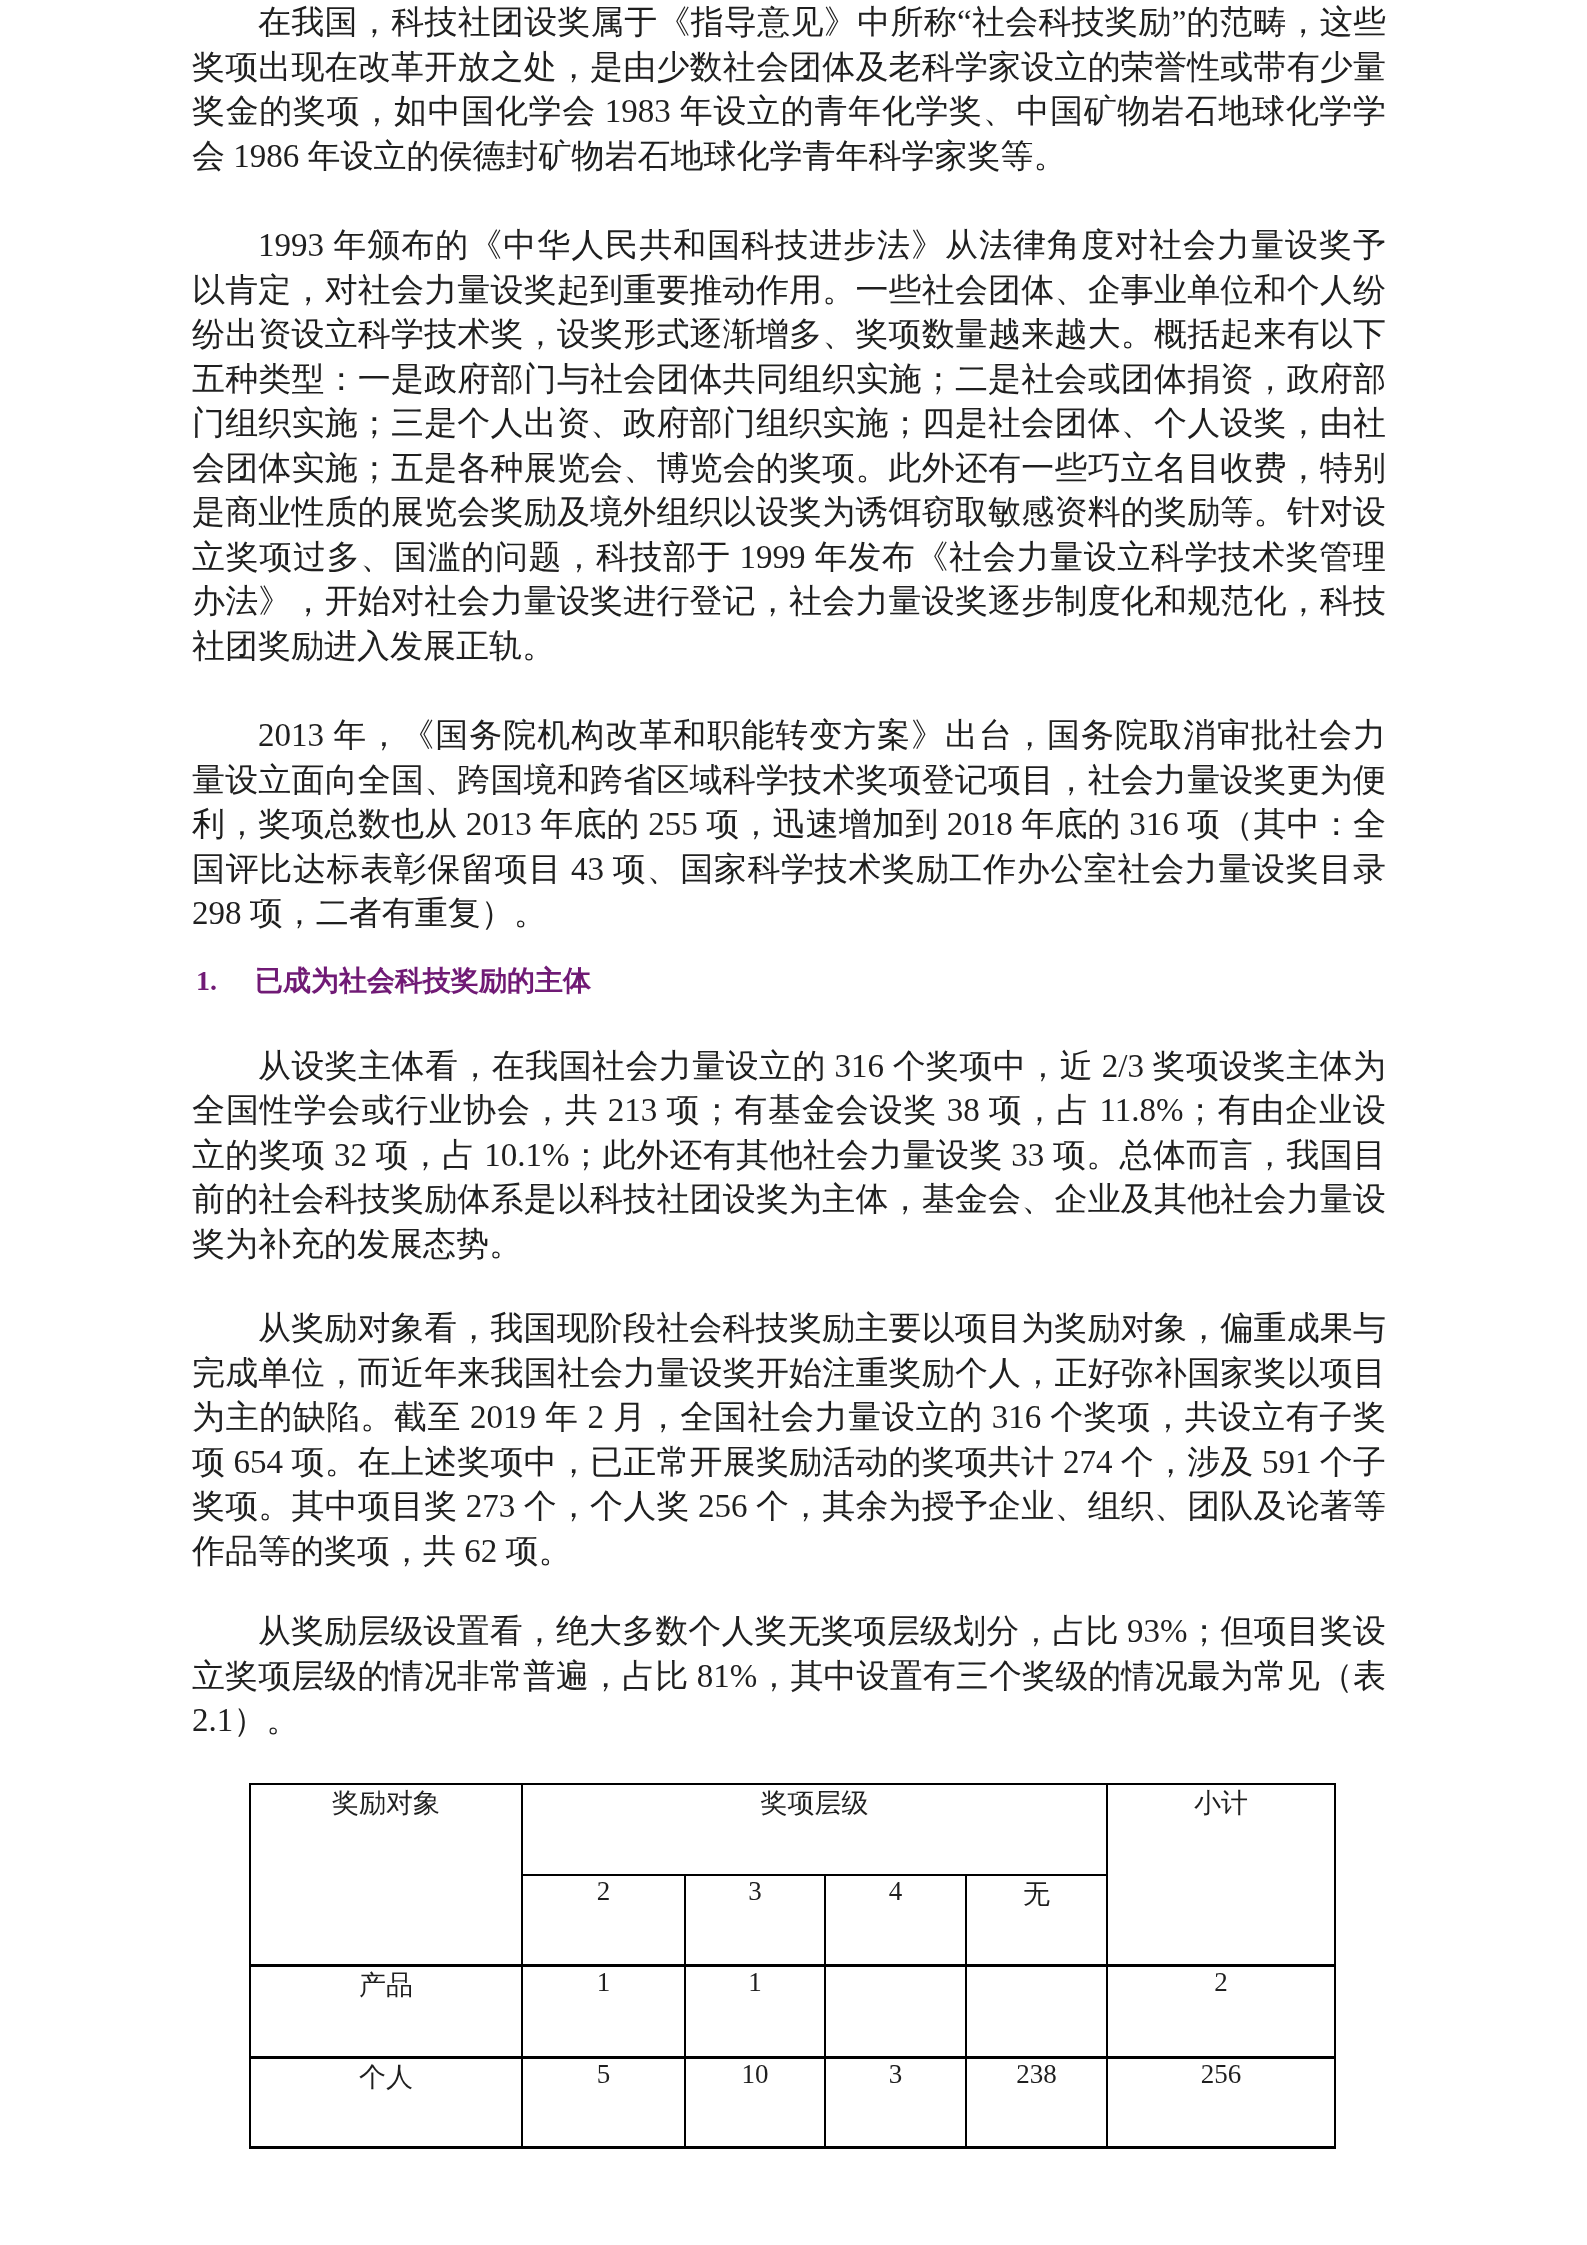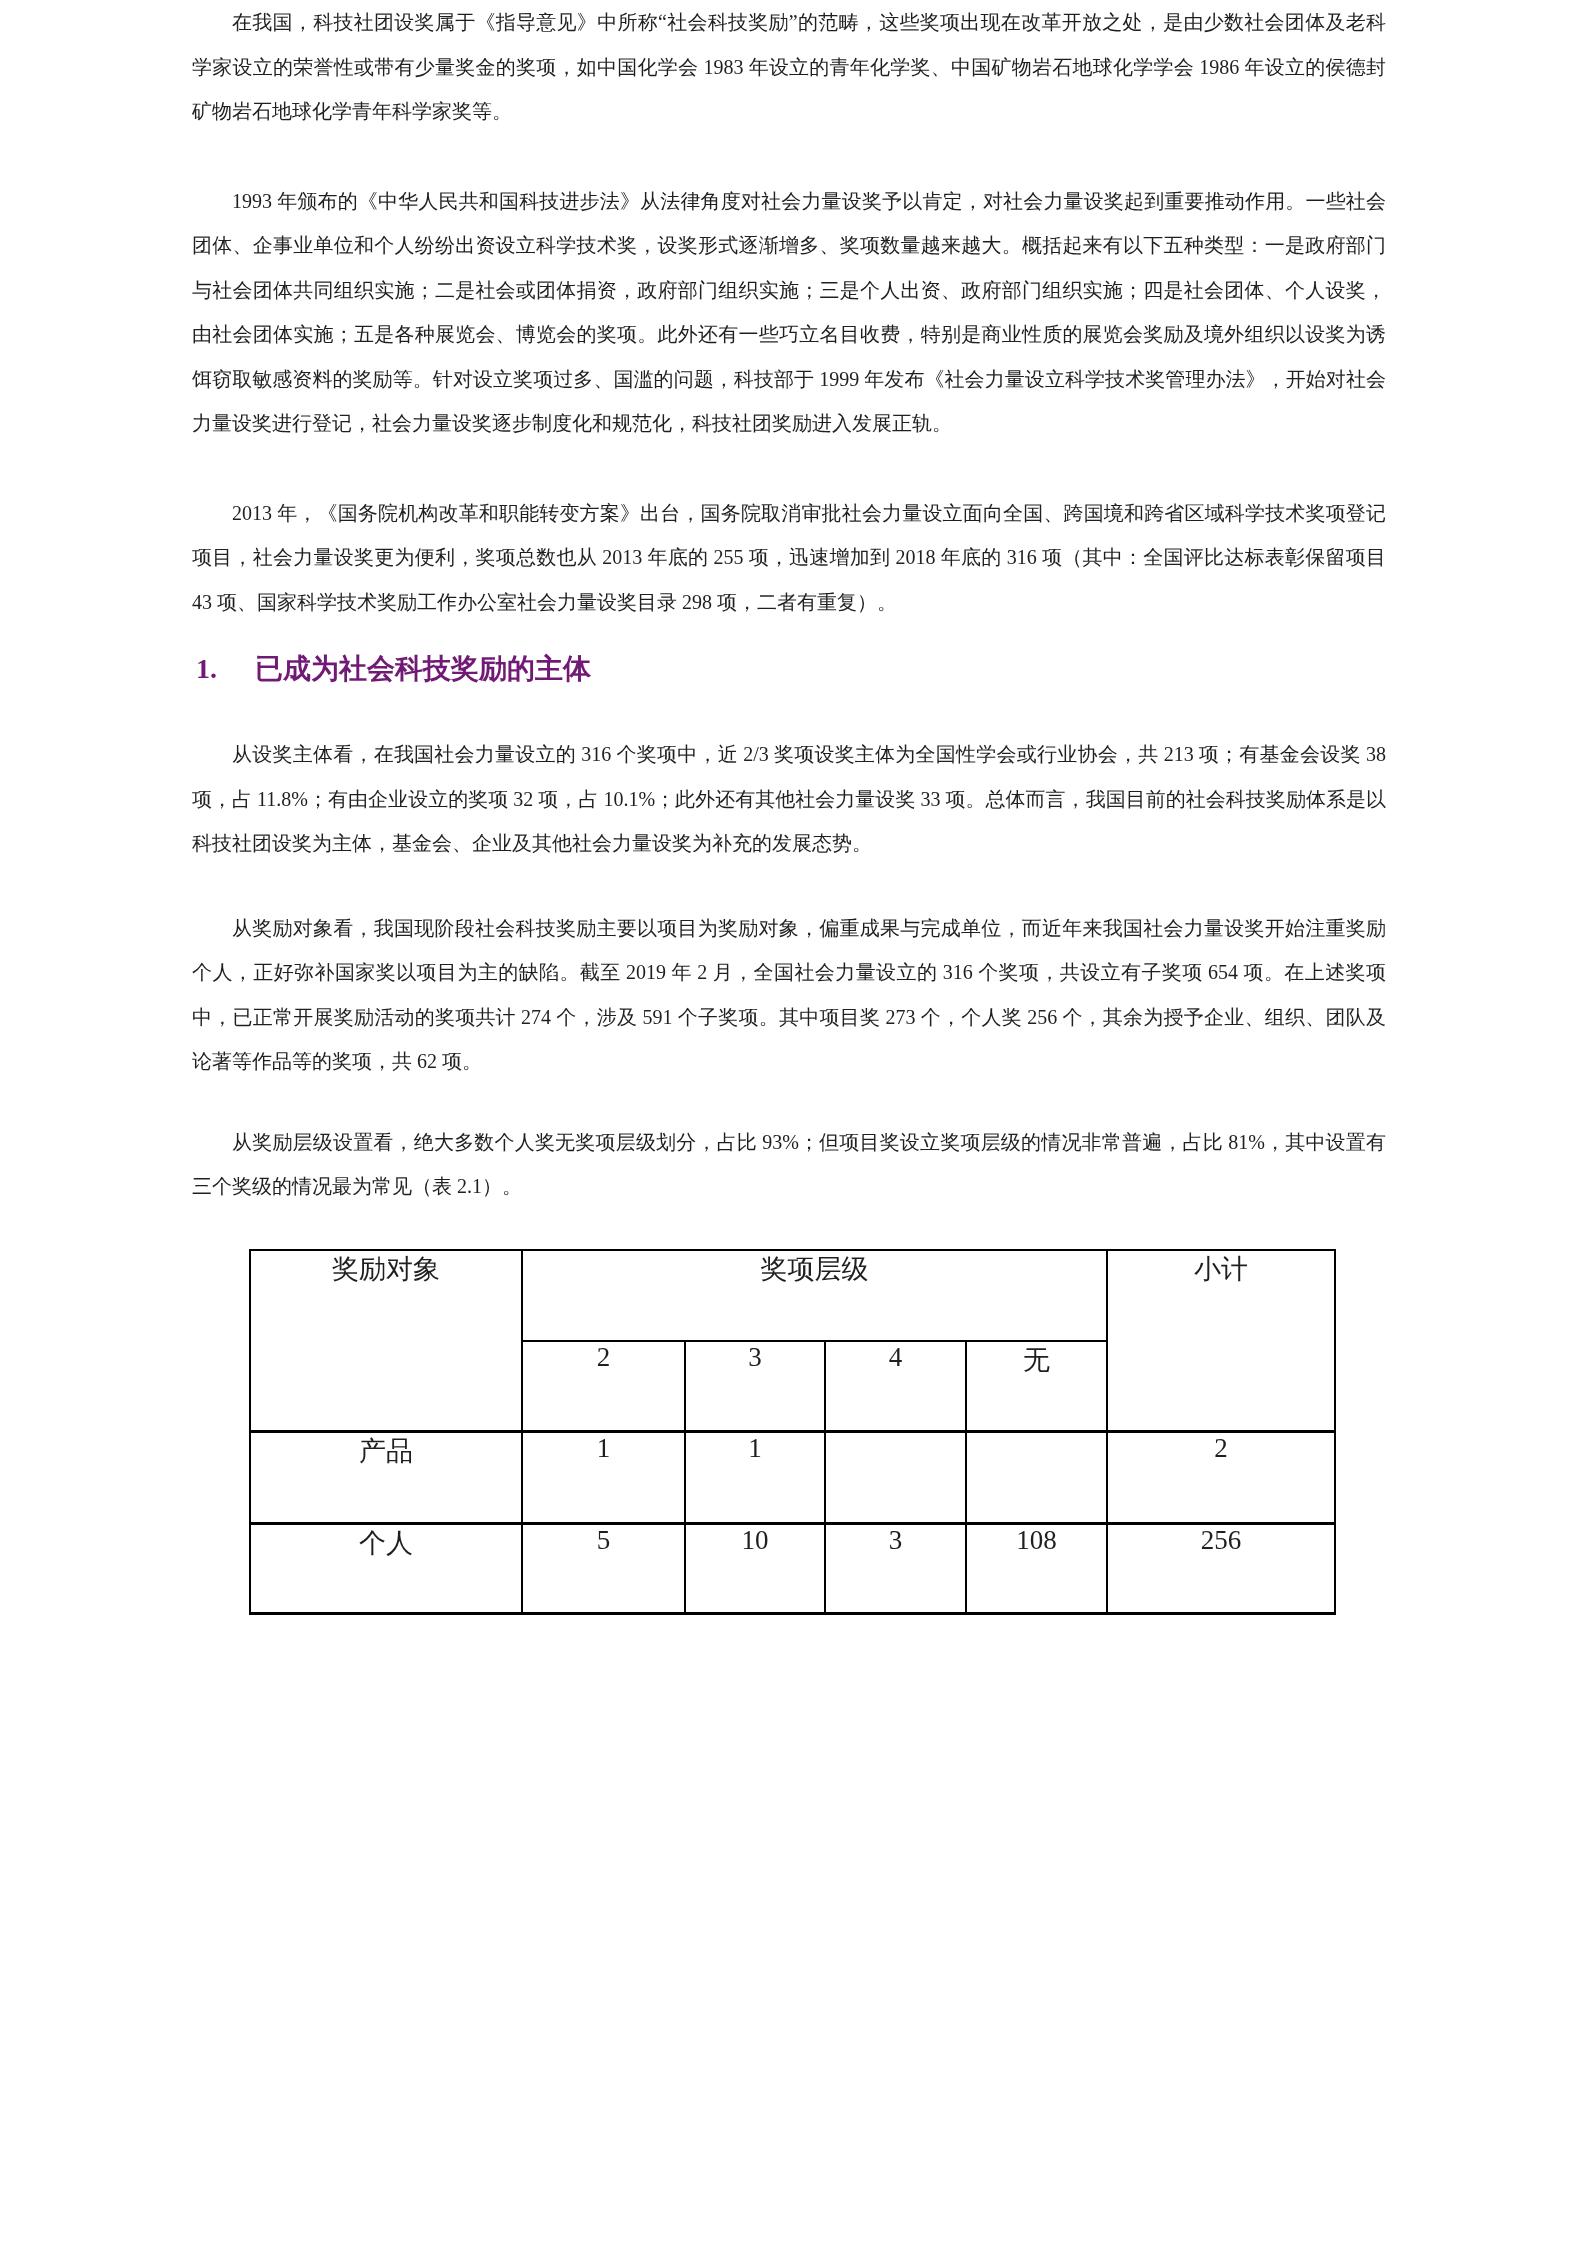--- a/index.html
+++ b/index.html
@@ -40,21 +40,21 @@
   }
   .sub-heading .prefix {
     display: inline-block;
     min-width: 63px;
     padding-left: 4px;
     box-sizing: border-box;
   }
   
   p.body-para {
     margin: 0 0 45px 0;
-    font-size: 20px;
+    font-size: 33px;
     line-height: 44.5px;
     text-align: justify;
     text-indent: 2em;
     word-break: break-all;
   }
   p.body-para.mb40 { margin-bottom: 40px; }
   p.body-para.mb36 { margin-bottom: 36px; }
   p.body-para.mb0  { margin-bottom: 0; }
   
   .table-caption {
@@ -146,19 +146,19 @@
       <td class="pt44">1</td>
       <td></td>
       <td></td>
       <td class="pt34">2</td>
     </tr>
     <tr class="row-person">
       <td class="pt14">个人</td>
       <td class="pt14">5</td>
       <td class="pt14">10</td>
       <td class="pt14">3</td>
-      <td class="pt14">108</td>
+      <td class="pt14">238</td>
       <td class="pt42">256</td>
     </tr>
   </tbody>
     </table>
 
 </div>
 
 </body></html>

